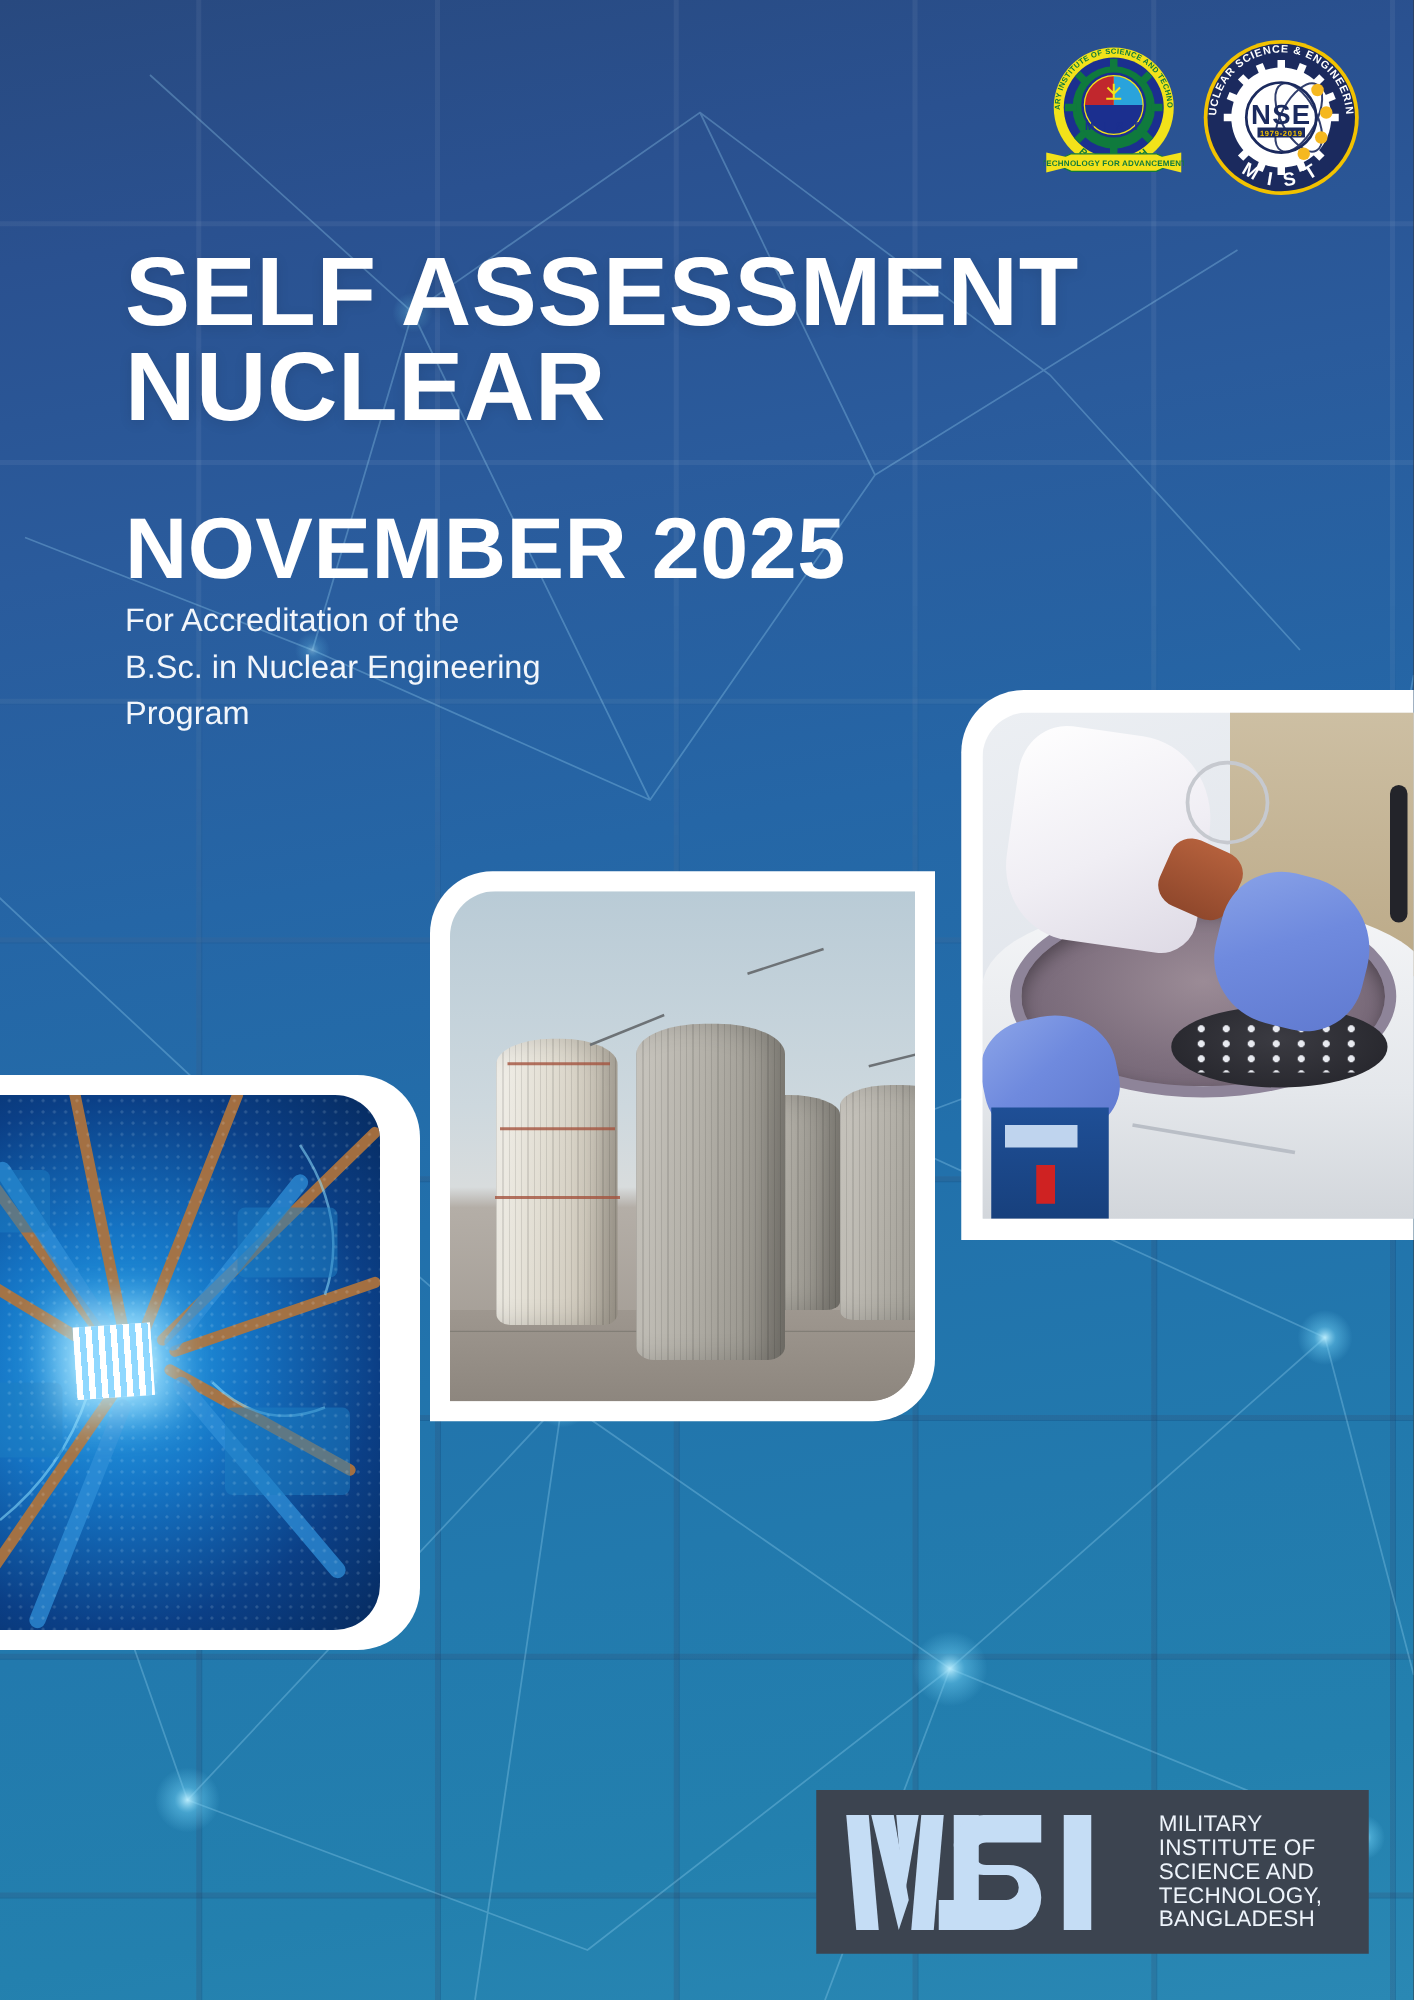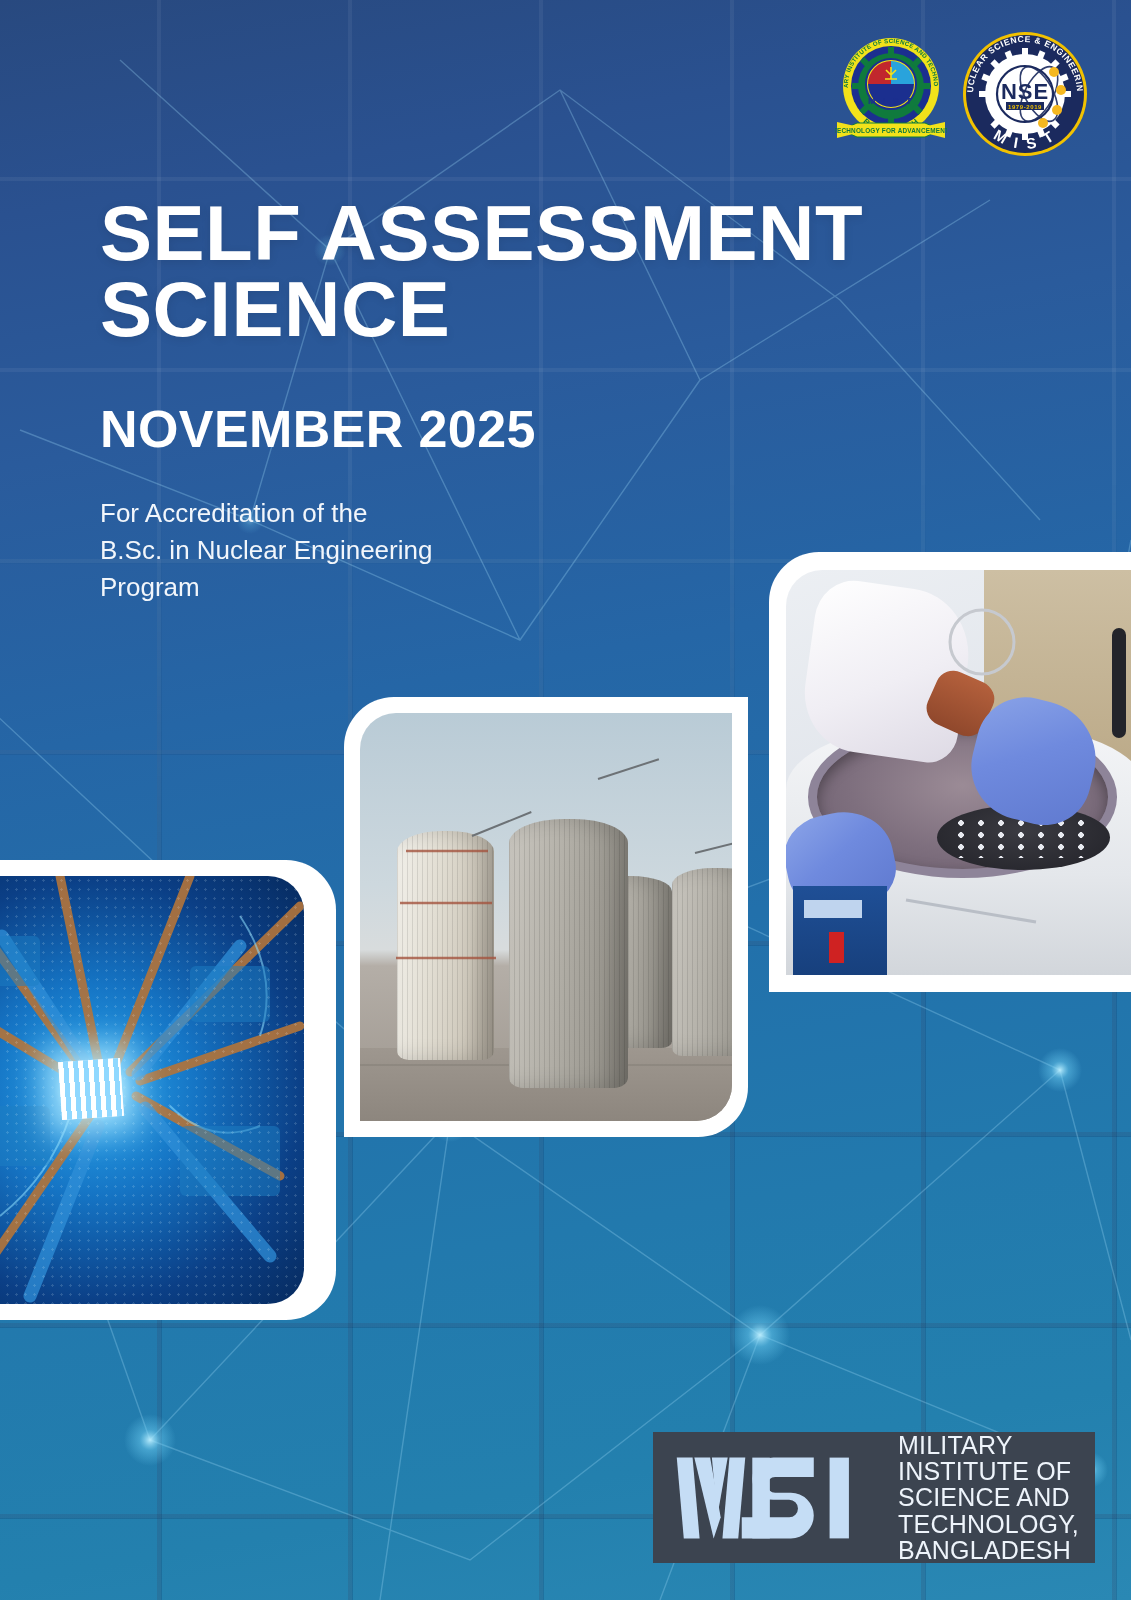--- a/index.html
+++ b/index.html
@@ -46,26 +46,26 @@
   .nse   { width:128px; height:128px; margin-top:-4px; }
 
   
   .title-wrap { position:absolute; left:100px; top:196px; width:830px; }
   .t-main {
     color:#ffffff; font-weight:700; font-size:78px; line-height:.97;
     letter-spacing:.5px;
     text-shadow:0 2px 10px rgba(0,0,0,.10);
   }
   .t-date {
-    color:#ffffff; font-weight:700; font-size:52px; letter-spacing:.4px;
+    color:#ffffff; font-weight:700; font-size:69px; letter-spacing:.4px;
     margin-top:52px;
   }
   .t-sub {
     color:#f2f6fb; font-weight:400; font-size:26px; line-height:1.42;
-    margin-top:36px; max-width:430px;
+    max-width:430px;
   }
 
   
   .collage { position:absolute; inset:0; pointer-events:none; }
   .frame { position:absolute; background:#ffffff; }
   .photo { position:absolute; overflow:hidden; }
 
   
   .f-lab   { left:769px; top:552px;  width:375px; height:440px; border-radius:50px 0 0 0; }
   .p-lab   { left:786px; top:570px;  width:360px; height:405px; border-radius:36px 0 0 0; }
@@ -174,21 +174,21 @@
   .lab-panel .btn-r { position:absolute; left:38%; bottom:14%; width:16%; height:34%; background:#cf2222; }
   .lab-panel .btn-w { position:absolute; left:12%; top:16%; width:62%; height:20%; background:#bfd4ee; }
 
   
   .mist-box {
     position:absolute; left:653px; top:1432px; width:442px; height:131px;
     background:#3c4450; display:flex; align-items:center; padding:0 16px 0 22px; gap:14px;
   }
   .mist-letters { width:238px; height:100px; }
   .mist-text {
-    color:#eef4fb; font-size:25px; line-height:1.055; font-weight:400; letter-spacing:.2px;
+    color:#eef4fb; font-size:18px; line-height:1.055; font-weight:400; letter-spacing:.2px;
     white-space:pre-line;
   }
 </style>
 </head>
 <body>
 
 <div id="page">
 
   <div class="bg-grid"></div>
   <div class="bg-grid dark"></div>
@@ -305,21 +305,21 @@
       </text>
       <path id="nArcBot" d="M15,82 a51,51 0 0,0 98,0" fill="none"></path>
       <text font-family="Liberation Sans, sans-serif" font-size="15" font-weight="bold" fill="#ffffff" letter-spacing="3">
         <textPath href="#nArcBot" startOffset="50%" text-anchor="middle">M I S T</textPath>
       </text>
     </svg>
   </div>
 
   <div class="title-wrap">
     <div class="t-main">SELF ASSESSMENT</div>
-    <div class="t-main">SCIENCE</div>
+    <div class="t-main">NUCLEAR</div>
     <div class="t-date">NOVEMBER 2025</div>
     <div class="t-sub" style="white-space:pre-line">For Accreditation of the
 B.Sc. in Nuclear  Engineering
 Program</div>
   </div>
 
   <div class="collage">
 
     <div class="frame f-lab"></div>
     <div class="frame f-tow"></div>

